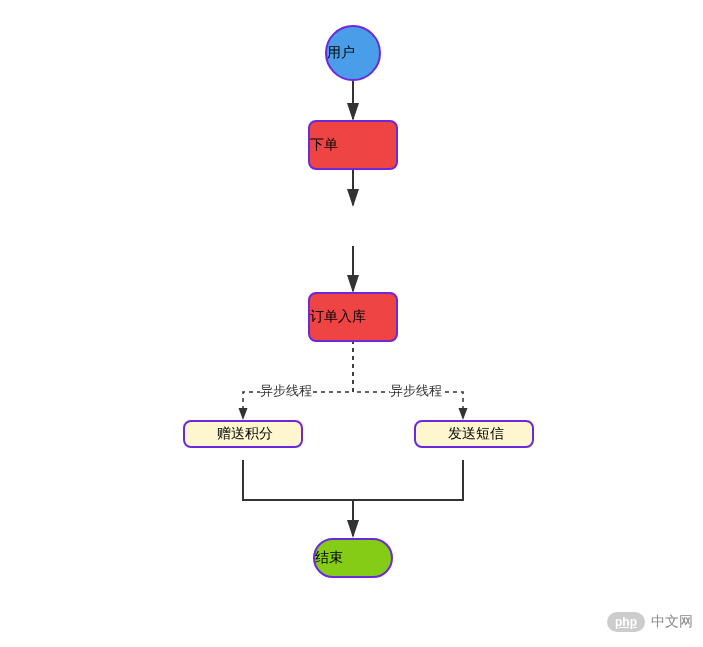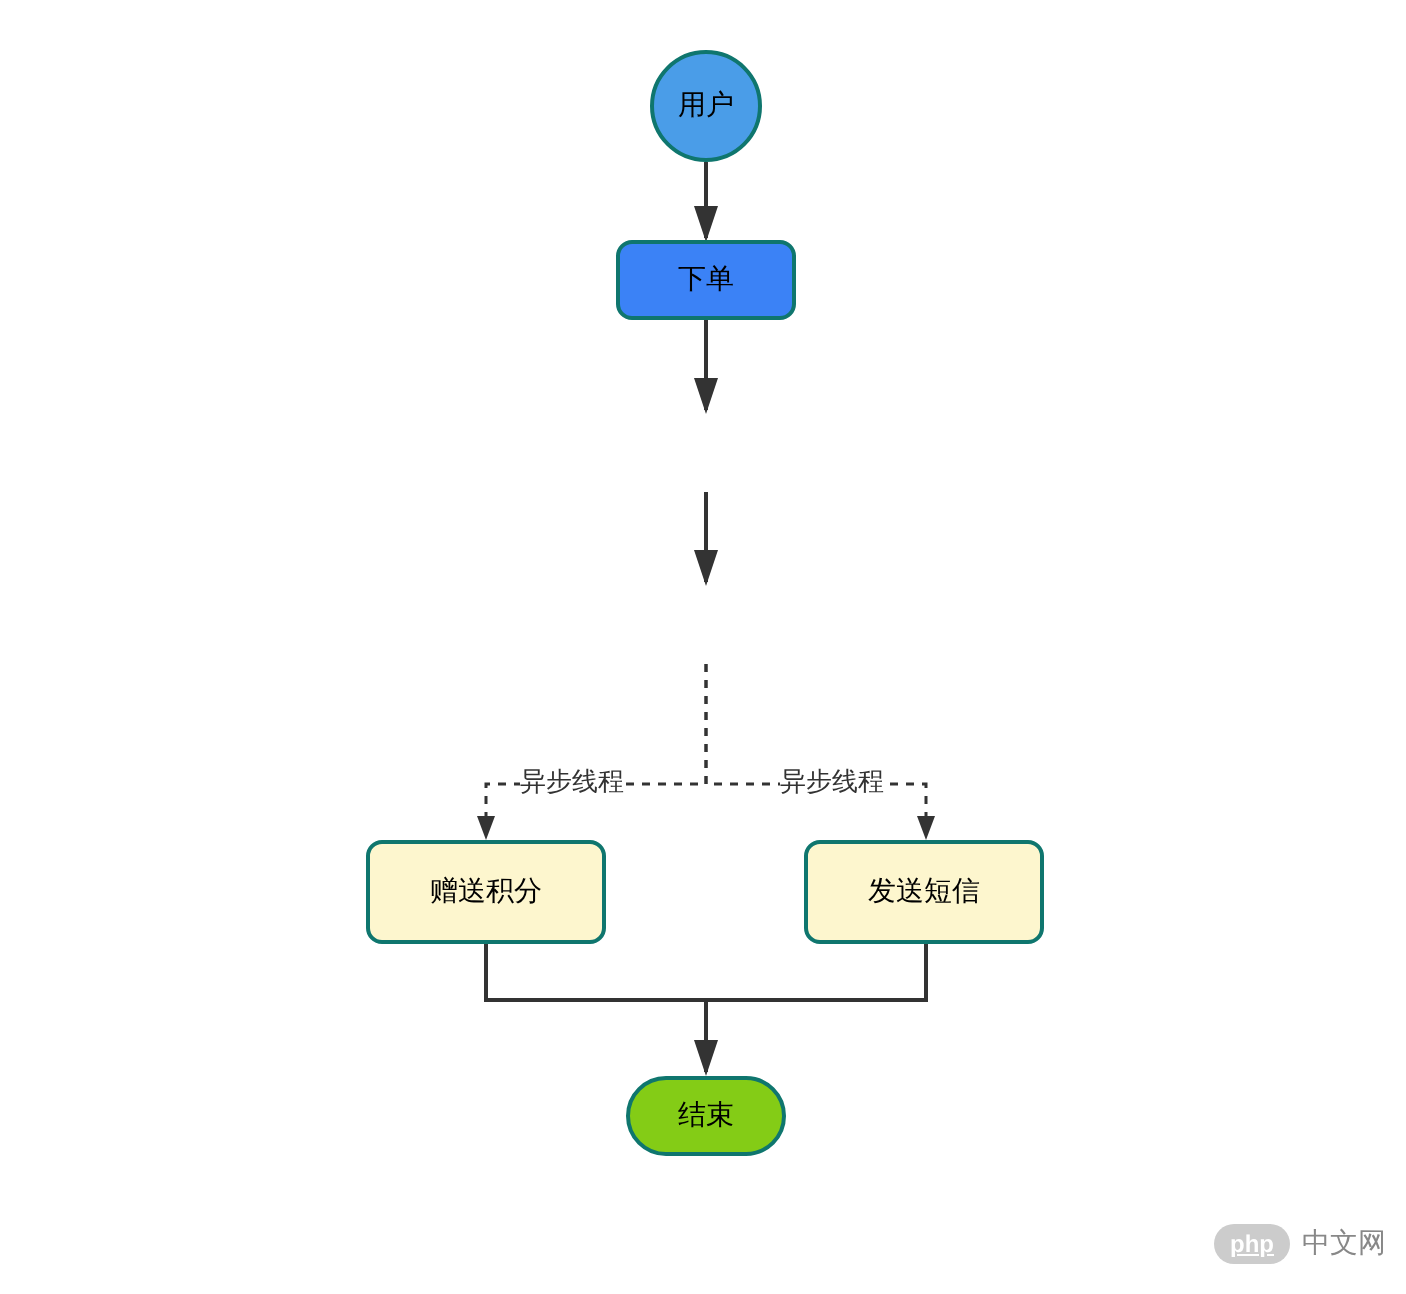--- a/index.html
+++ b/index.html
@@ -13,46 +13,46 @@
     }
     .diagram-container {
       position: relative;
       width: 100%;
       height: 100%;
     }
     .node {
       position: absolute;
       display: flex;
       align-items: center;
-      justify-content: center;
       text-align: center;
-      border: 2px solid #0f766e;
+      border: 2px solid #6d28d9;
     }
     .ellipse {
       border-radius: 50%;
     }
     .start-node {
       width: 56px;
       height: 56px;
       background: #4a9de8;
       color: #000;
     }
     .process-node {
       width: 90px;
-      height: 40px;
-      background: #3b82f6;
+      height: 50px;
+      background: #ef4444;
       border-radius: 8px;
       color: #000;
     }
     .process-node-wide {
       width: 120px;
-      height: 52px;
+      height: 28px;
       background: #fdf6ce;
       border-radius: 8px;
       color: #000;
+      padding-left: 32px;
     }
     .end-node {
       width: 80px;
       height: 40px;
       background: #84cc16;
       border-radius: 20px;
       color: #000;
     }
     .edge-label {
       position: absolute;
@@ -120,29 +120,32 @@
 
   <div class="node ellipse start-node" style="left:325px; top:25px;">
     <span>用户</span>
   </div>
 
   <div class="node process-node" style="left:308px; top:120px;">
     <span>下单</span>
   </div>
 
 
+  <div class="node process-node" style="left:308px; top:292px;">
+    <span>订单入库</span>
+  </div>
 
   <div class="edge-label" style="left:260px; top:382px;">异步线程</div>
   <div class="edge-label" style="left:390px; top:382px;">异步线程</div>
 
   <div class="node process-node-wide" style="left:183px; top:420px;">
     <span>赠送积分</span>
   </div>
 
-  <div class="node process-node-wide" style="left:402px; top:420px;">
+  <div class="node process-node-wide" style="left:414px; top:420px;">
     <span>发送短信</span>
   </div>
 
   <div class="node end-node" style="left:313px; top:538px;">
     <span>结束</span>
   </div>
 
   <div class="watermark">
     <span class="watermark-logo">php</span>
     <span>中文网</span>

